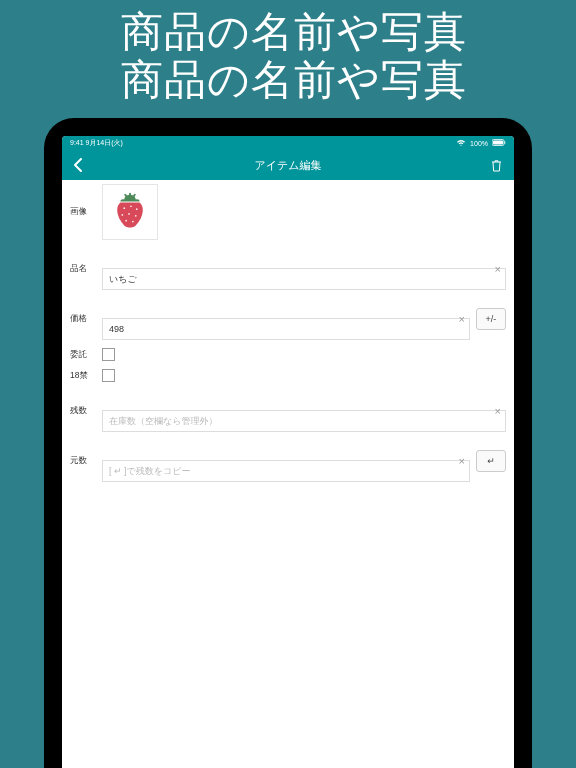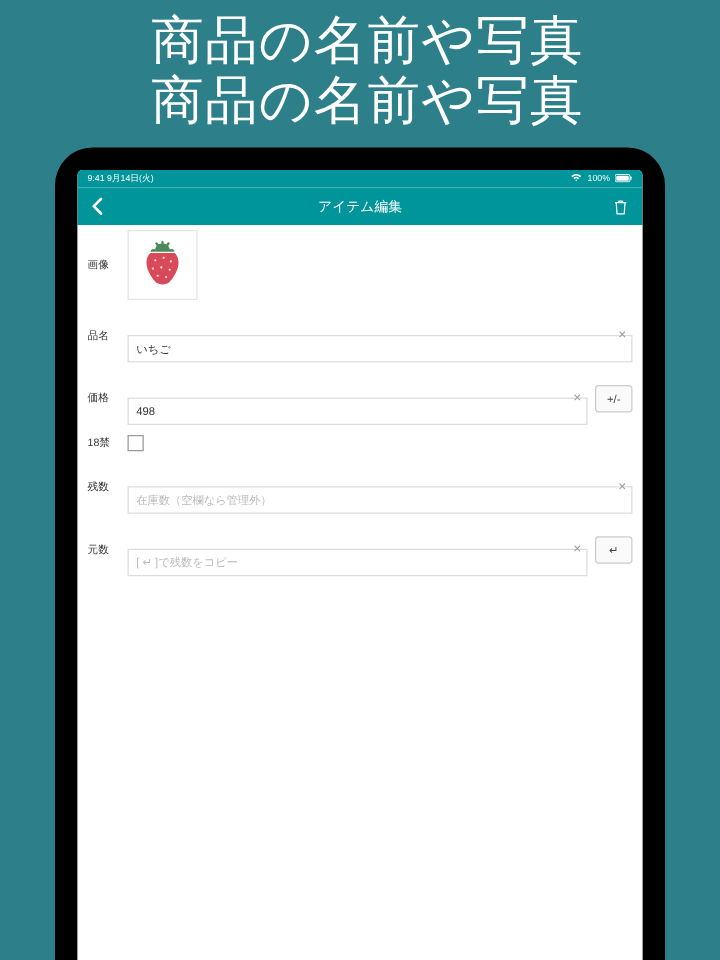--- a/index.html
+++ b/index.html
@@ -249,20 +249,24 @@
       <div class="row">
         <div class="label">価格</div>
         <div class="field">
           <input class="input" value="498" style="">
           <span class="clear">×</span>
         </div>
         <div class="aux-btn">+/-</div>
       </div>
 
 
+      <div class="row">
+        <div class="label">委託</div>
+        <div class="checkbox"></div>
+      </div>
 
       <div class="row">
         <div class="label">18禁</div>
         <div class="checkbox"></div>
       </div>
 
       <div class="row">
         <div class="label">残数</div>
         <div class="field">
           <input class="input" placeholder="在庫数（空欄なら管理外）" style="">

